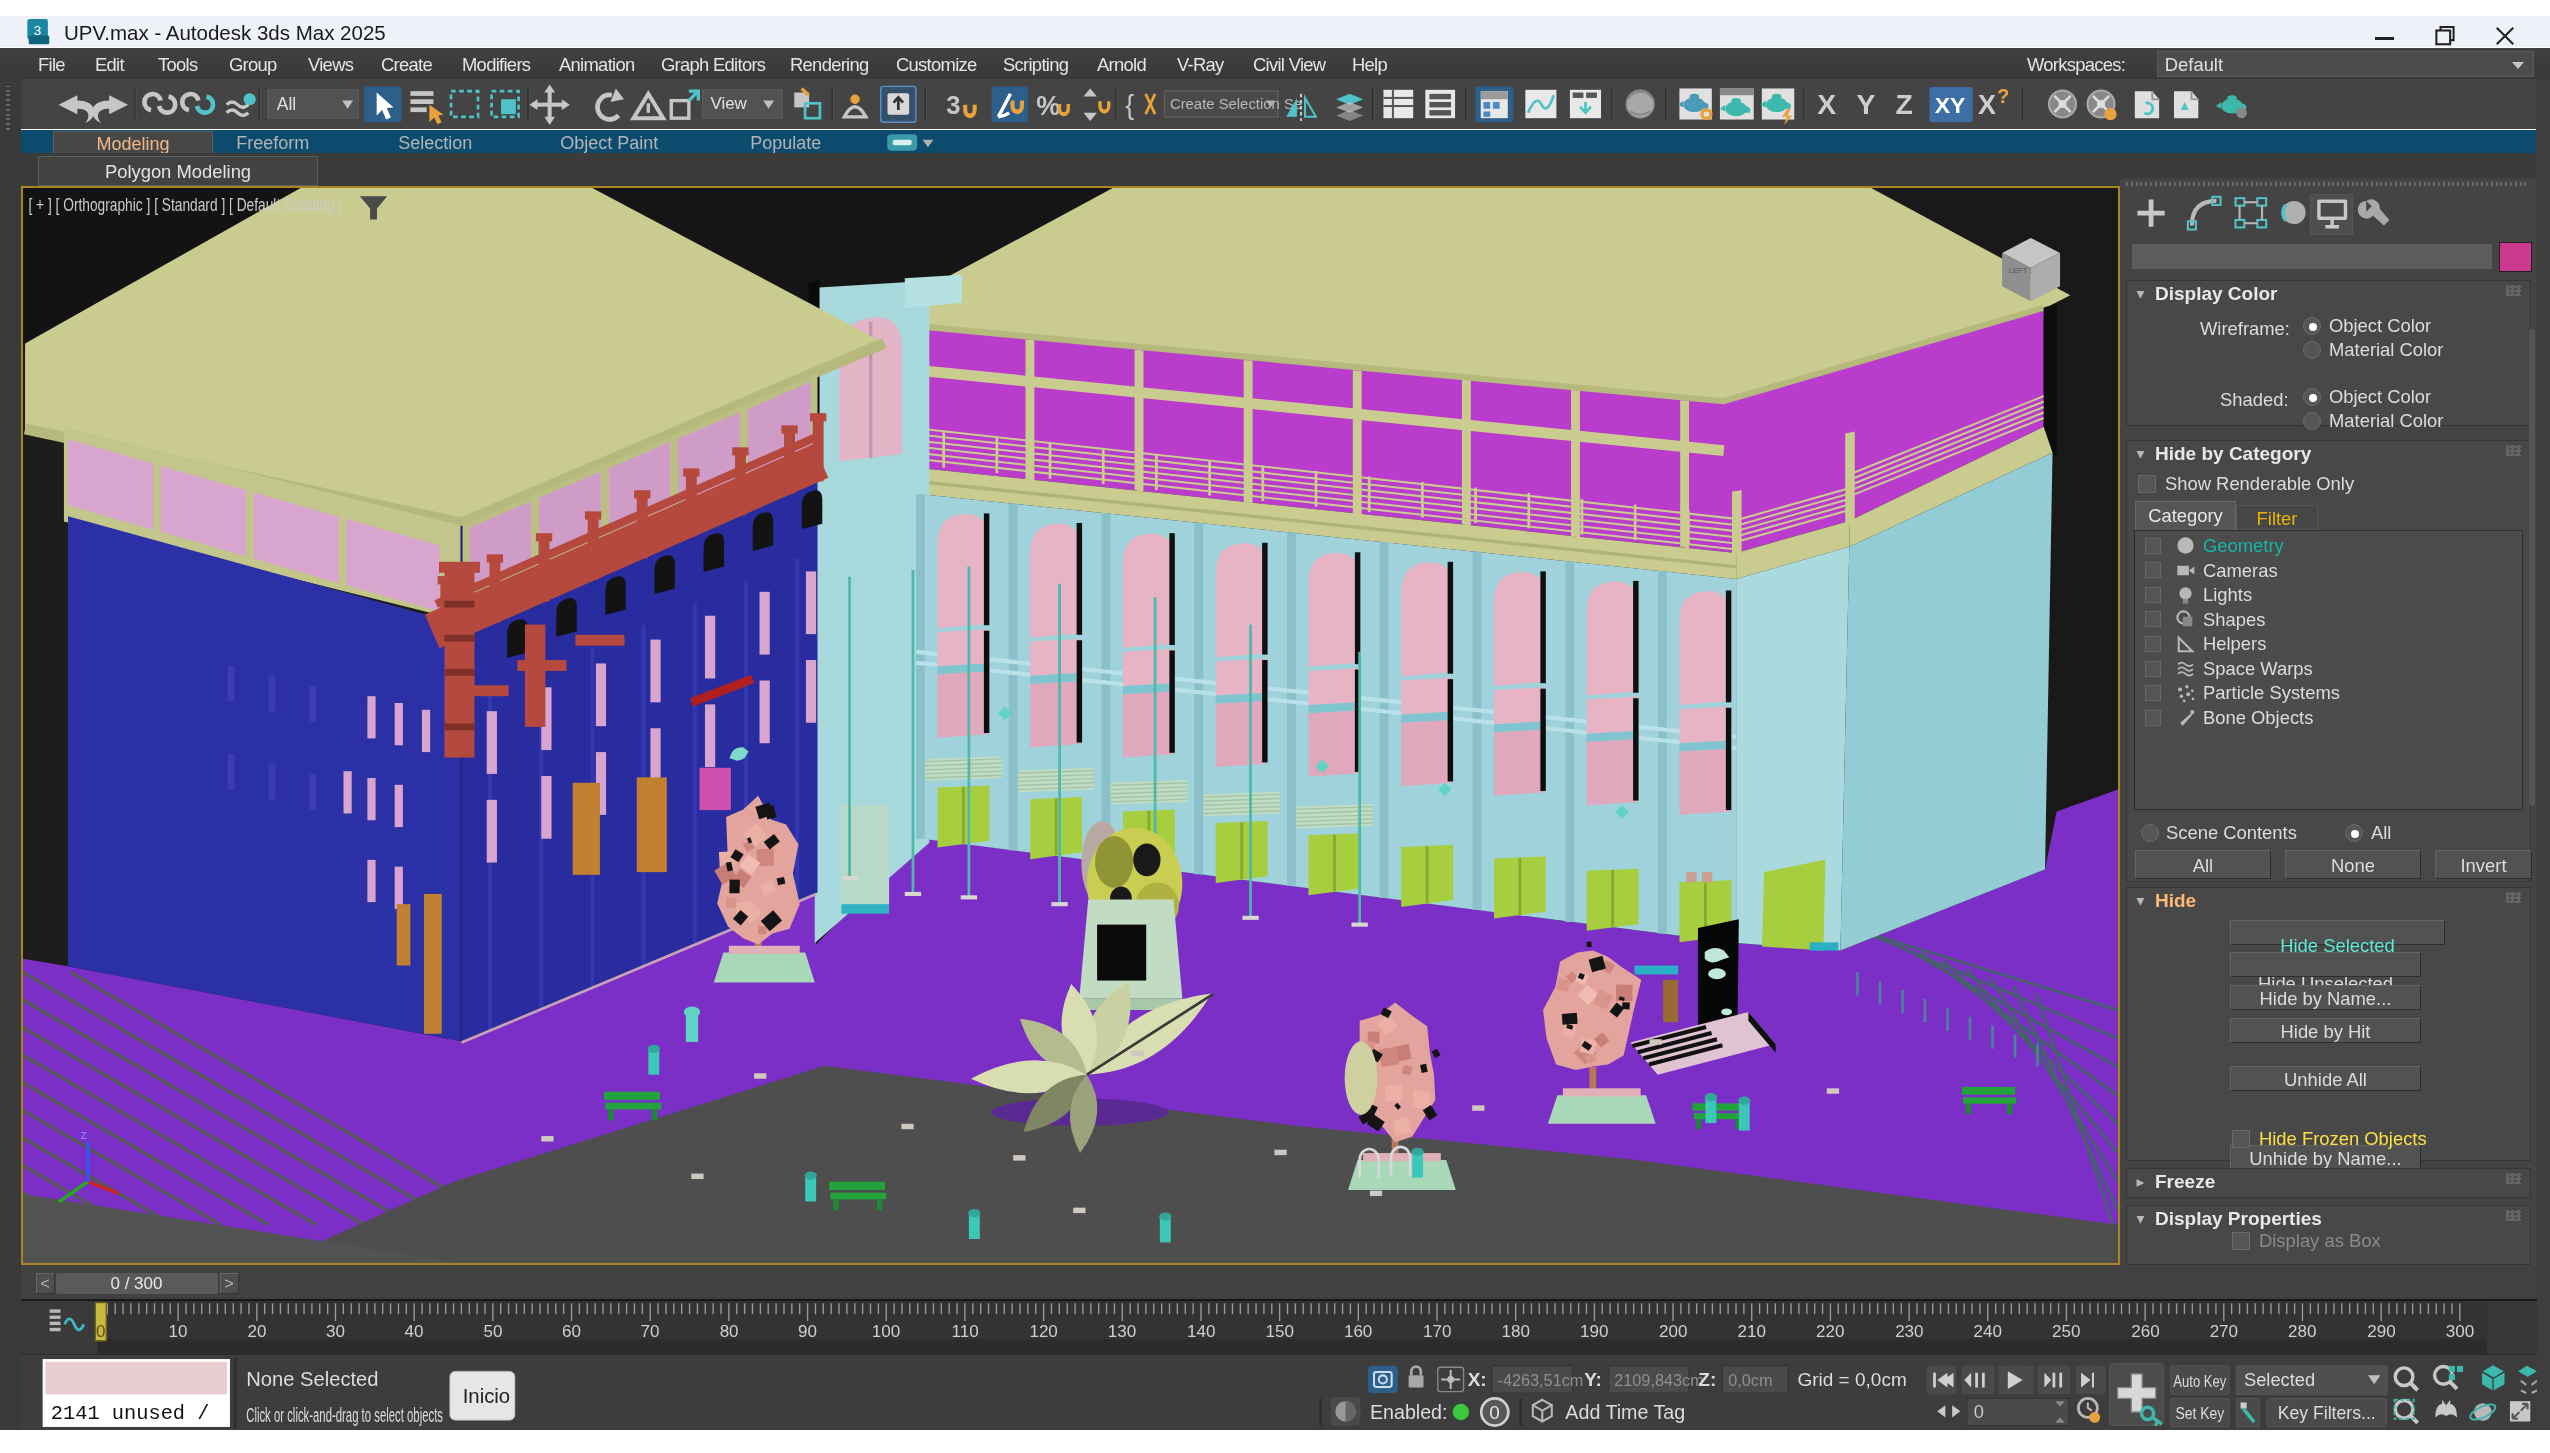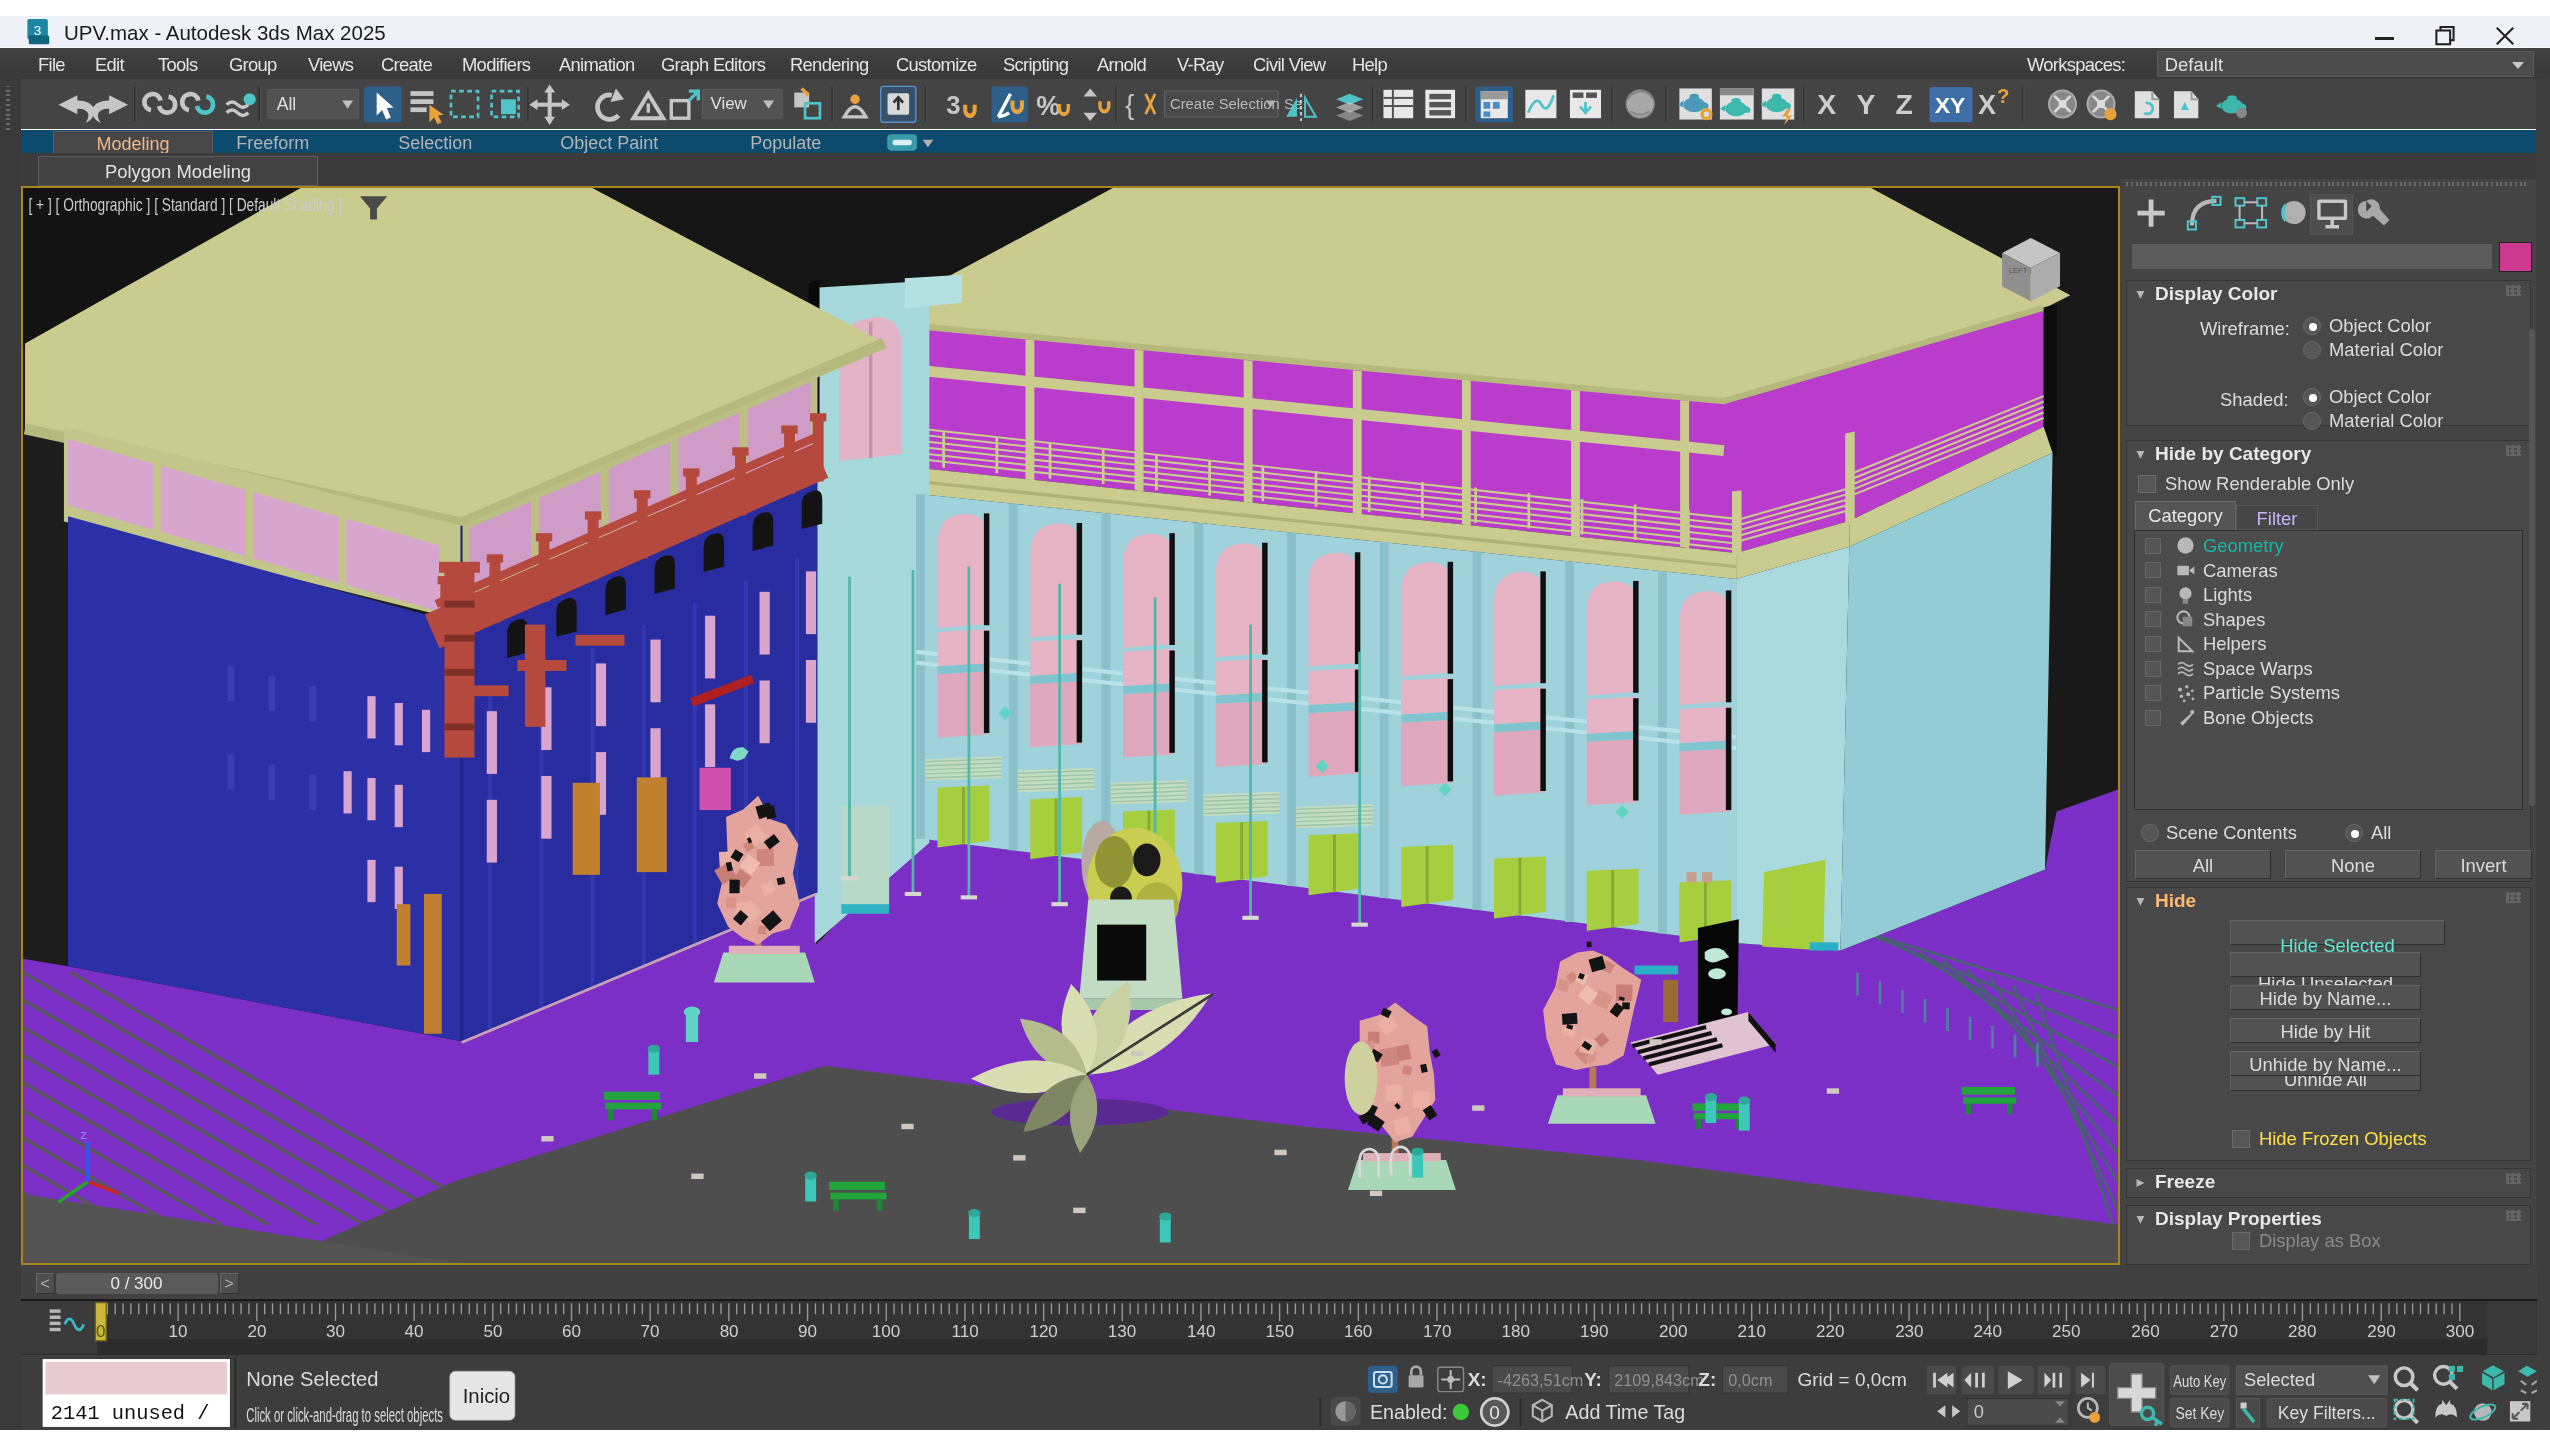--- a/index.html
+++ b/index.html
@@ -835,21 +835,21 @@
 <div style="position:absolute;left:209px;top:207px;font-size:18.4px;color:#dcdcdc;">Object Color</div>
 <div style="position:absolute;left:183px;top:233px;width:18px;height:18px;border-radius:50%;background:#565656;border:1.4px solid #6a6a6a;"></div>
 <div style="position:absolute;left:209px;top:231px;font-size:18.4px;color:#dcdcdc;">Material Color</div>
 <div style="position:absolute;left:5.5px;top:261px;width:405px;height:442px;background:#484848;border:0.7px solid #353535;"></div>
 <div style="position:absolute;left:16.4px;top:265px;font-size:15.7px;color:#b8b8b8;">▾</div>
 <div style="position:absolute;left:35px;top:264px;font-size:19px;font-weight:bold;color:#e8e8e8;">Hide by Category</div>
 <div style="position:absolute;left:386px;top:266px;width:15px;height:11px;background-image:repeating-linear-gradient(90deg,#777 0 2.7px,transparent 2.7px 5.5px),repeating-linear-gradient(0deg,#777 0 2px,transparent 2px 4.1px);opacity:.6;"></div>
 <div style="position:absolute;left:18px;top:296px;width:18px;height:18px;background:#565656;border:1.4px solid #6a6a6a;"></div>
 <div style="position:absolute;left:45px;top:294px;font-size:18.4px;color:#dcdcdc;">Show Renderable Only</div>
 <div style="position:absolute;left:15px;top:322px;width:101px;height:29px;background:#555;border:0.7px solid #6a6a6a;border-bottom:none;font-size:18.4px;color:#e8e8e8;text-align:center;padding-top:3.4px;">Category</div>
-<div style="position:absolute;left:116px;top:326px;width:82px;height:24.6px;background:#464646;border:0.7px solid #555;font-size:18.4px;color:#c4b5fd;text-align:center;padding-top:2px;">Filter</div>
+<div style="position:absolute;left:116px;top:326px;width:82px;height:24.6px;background:#464646;border:0.7px solid #555;font-size:18.4px;color:#eab308;text-align:center;padding-top:2px;">Filter</div>
 <div style="position:absolute;left:13.6px;top:351px;width:389px;height:280px;background:#4c4c4c;border:0.7px solid #2e2e2e;"></div>
 <div style="position:absolute;left:24.6px;top:359px;width:16.4px;height:16.4px;background:#555;border:1.4px solid #666;"></div>
 <svg width="19" height="19" style="position:absolute;left:56px;top:357px" viewBox="0 0 28 28">
         <circle cx="14" cy="14" r="12" fill="#b8b8b8"></circle>
       </svg>
 <div style="position:absolute;left:83px;top:356px;font-size:18.4px;color:#14b8a6;">Geometry</div>
 <div style="position:absolute;left:24.6px;top:383px;width:16.4px;height:16.4px;background:#555;border:1.4px solid #666;"></div>
 <svg width="19" height="19" style="position:absolute;left:56px;top:382px" viewBox="0 0 28 28">
         <rect x="2" y="7" width="17" height="14" fill="#b8b8b8"></rect>
         <path d="M19,14 l8,-6 0,12 z" fill="#b8b8b8"></path>
@@ -907,21 +907,21 @@
 <div style="position:absolute;left:315px;top:671px;width:97px;height:29px;background:#525252;border:0.7px solid #646464;border-bottom-color:#2e2e2e;border-right-color:#2e2e2e;font-size:18.4px;color:#dcdcdc;text-align:center;padding-top:4.1px;">Invert</div>
 <div style="position:absolute;left:5.5px;top:708px;width:405px;height:274px;background:#484848;border:0.7px solid #353535;"></div>
 <div style="position:absolute;left:16.4px;top:712px;font-size:15.7px;color:#b8b8b8;">▾</div>
 <div style="position:absolute;left:35px;top:711px;font-size:19px;font-weight:bold;color:#fdba74;">Hide</div>
 <div style="position:absolute;left:386px;top:713px;width:15px;height:11px;background-image:repeating-linear-gradient(90deg,#777 0 2.7px,transparent 2.7px 5.5px),repeating-linear-gradient(0deg,#777 0 2px,transparent 2px 4.1px);opacity:.6;"></div>
 <div style="position:absolute;left:110px;top:741px;width:215px;height:24.6px;background:#525252;border:0.7px solid #646464;border-bottom-color:#2e2e2e;border-right-color:#2e2e2e;font-size:18.4px;color:#5eead4;text-align:center;padding-top:14px;">Hide Selected</div>
 <div style="position:absolute;left:110px;top:773px;width:191px;height:24.6px;background:#525252;border:0.7px solid #646464;border-bottom-color:#2e2e2e;border-right-color:#2e2e2e;font-size:18.4px;color:#dcdcdc;text-align:center;padding-top:20px;">Hide Unselected</div>
 <div style="position:absolute;left:110px;top:806px;width:191px;height:24.6px;background:#525252;border:0.7px solid #646464;border-bottom-color:#2e2e2e;border-right-color:#2e2e2e;font-size:18.4px;color:#dcdcdc;text-align:center;padding-top:2px;">Hide by Name...</div>
 <div style="position:absolute;left:110px;top:839px;width:191px;height:24.6px;background:#525252;border:0.7px solid #646464;border-bottom-color:#2e2e2e;border-right-color:#2e2e2e;font-size:18.4px;color:#dcdcdc;text-align:center;padding-top:2px;">Hide by Hit</div>
 <div style="position:absolute;left:110px;top:887px;width:191px;height:24.6px;background:#525252;border:0.7px solid #646464;border-bottom-color:#2e2e2e;border-right-color:#2e2e2e;font-size:18.4px;color:#dcdcdc;text-align:center;padding-top:2px;">Unhide All</div>
-<div style="position:absolute;left:110px;top:872px;width:191px;height:24.6px;background:#525252;border:0.7px solid #646464;border-bottom-color:#2e2e2e;border-right-color:#2e2e2e;font-size:18.4px;color:#dcdcdc;text-align:center;padding-top:2px;">Unhide by Name...</div>
+<div style="position:absolute;left:110px;top:966px;width:191px;height:24.6px;background:#525252;border:0.7px solid #646464;border-bottom-color:#2e2e2e;border-right-color:#2e2e2e;font-size:18.4px;color:#dcdcdc;text-align:center;padding-top:2px;">Unhide by Name...</div>
 <div style="position:absolute;left:112px;top:951px;width:18px;height:18px;background:#565656;border:1.4px solid #6a6a6a;"></div>
 <div style="position:absolute;left:139px;top:949px;font-size:18.4px;color:#fde047;">Hide Frozen Objects</div>
 <div style="position:absolute;left:5.5px;top:989px;width:405px;height:30px;background:#484848;border:0.7px solid #353535;"></div>
 <div style="position:absolute;left:16.4px;top:993px;font-size:15.7px;color:#b8b8b8;">▸</div>
 <div style="position:absolute;left:35px;top:992px;font-size:19px;font-weight:bold;color:#e8e8e8;">Freeze</div>
 <div style="position:absolute;left:386px;top:994px;width:15px;height:11px;background-image:repeating-linear-gradient(90deg,#777 0 2.7px,transparent 2.7px 5.5px),repeating-linear-gradient(0deg,#777 0 2px,transparent 2px 4.1px);opacity:.6;"></div>
 <div style="position:absolute;left:5.5px;top:1026px;width:405px;height:60px;background:#484848;border:0.7px solid #353535;"></div>
 <div style="position:absolute;left:16.4px;top:1030px;font-size:15.7px;color:#b8b8b8;">▾</div>
 <div style="position:absolute;left:35px;top:1029px;font-size:19px;font-weight:bold;color:#e8e8e8;">Display Properties</div>
 <div style="position:absolute;left:386px;top:1031px;width:15px;height:11px;background-image:repeating-linear-gradient(90deg,#777 0 2.7px,transparent 2.7px 5.5px),repeating-linear-gradient(0deg,#777 0 2px,transparent 2px 4.1px);opacity:.6;"></div>

